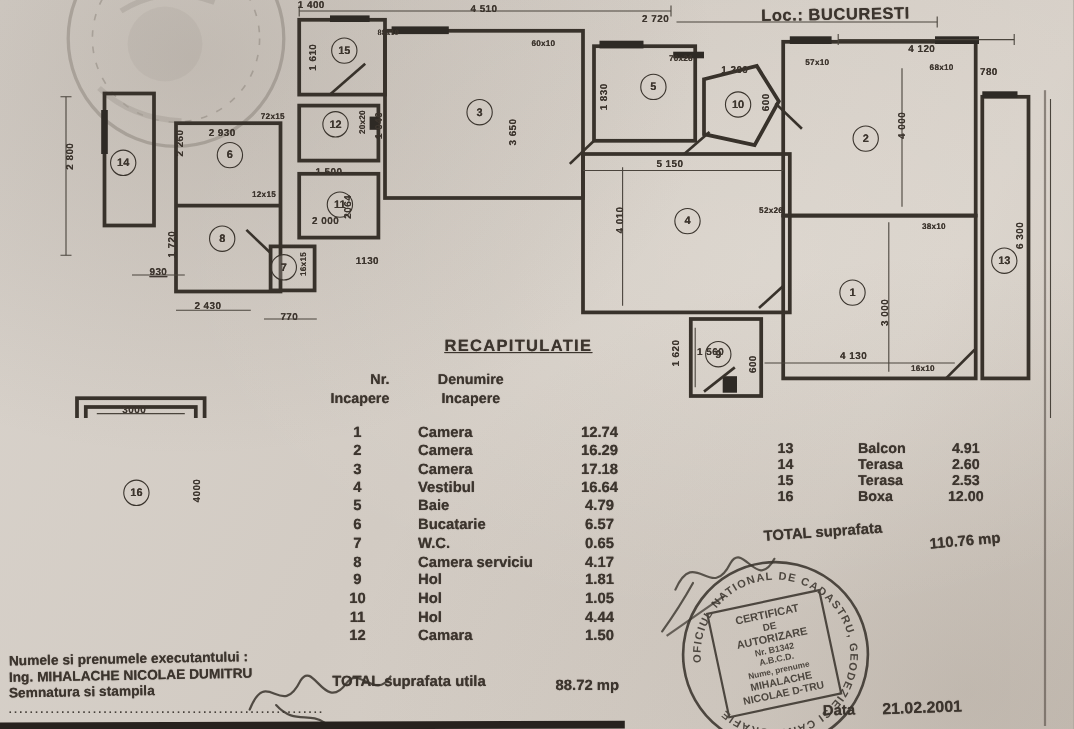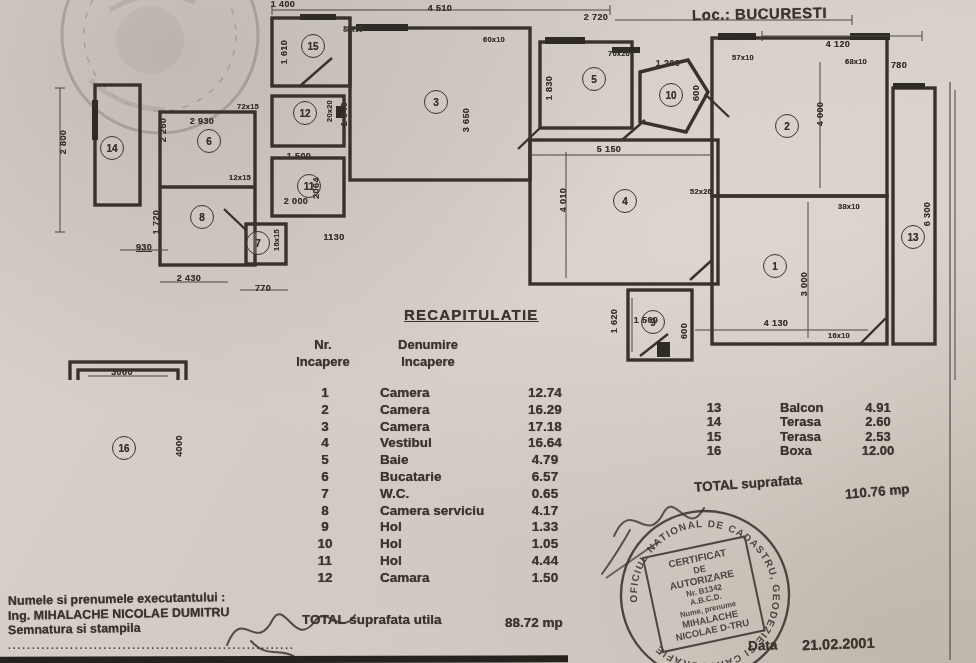--- a/index.html
+++ b/index.html
@@ -195,21 +195,21 @@
       <div class="dim ink s" style="left: 701px; top: 191px;">52x26</div>
       <div class="dim ink s" style="left: 849px; top: 206px;">38x10</div>
       <div class="dim ink s" style="left: 839px; top: 335px;">16x10</div>
       <div class="dim ink v s" style="left: 329px; top: 111px;">20x20</div>
       <div class="dim ink v s" style="left: 276px; top: 240px;">16x15</div>
     </div>
 
   <div class="abs ink loc" style="left:692px;top:5px;">Loc.: BUCURESTI</div>
 
   <div class="abs ink recap-title" style="left:404px;top:306px;">RECAPITULATIE</div>
-  <div class="abs ink hdr" style="left:292px;top:336px;width:62px;">
+  <div class="abs ink hdr" style="left:292px;top:336px;width:62px;text-align:right;">
     <div>Nr.</div>
       <div>Incapere</div>
   </div>
   <div class="abs ink hdr" style="left:378px;top:336px;width:100px;">
     <div>Denumire</div>
       <div>Incapere</div>
   </div>
   <div class="recap-rows ink" id="recap-rows">
       <div class="r-row">
         <span class="c-nr ink">1</span>
@@ -247,21 +247,21 @@
         <span class="c-mp ink">0.65</span>
       </div>
       <div class="r-row">
         <span class="c-nr ink">8</span>
         <span class="c-name ink">Camera serviciu</span>
         <span class="c-mp ink">4.17</span>
       </div>
       <div class="r-row">
         <span class="c-nr ink">9</span>
         <span class="c-name ink">Hol</span>
-        <span class="c-mp ink">1.33</span>
+        <span class="c-mp ink">1.81</span>
       </div>
       <div class="r-row">
         <span class="c-nr ink">10</span>
         <span class="c-name ink">Hol</span>
         <span class="c-mp ink">1.05</span>
       </div>
       <div class="r-row">
         <span class="c-nr ink">11</span>
         <span class="c-name ink">Hol</span>
         <span class="c-mp ink">4.44</span>

